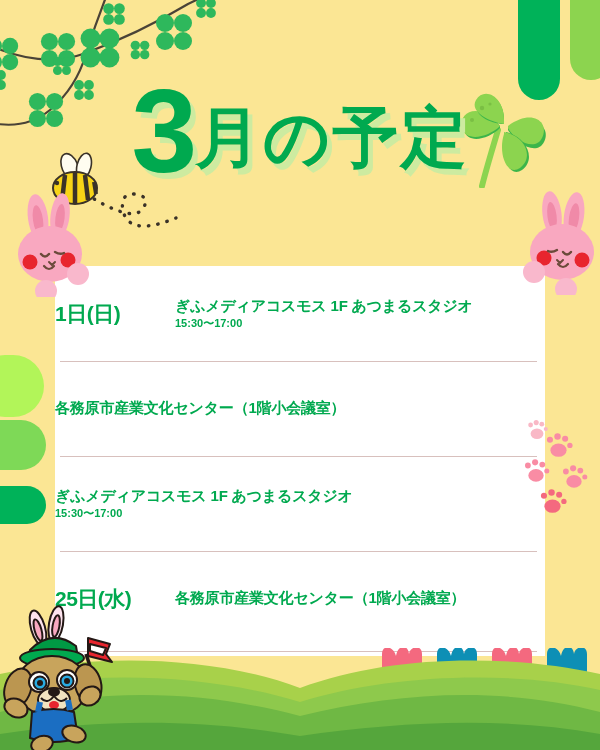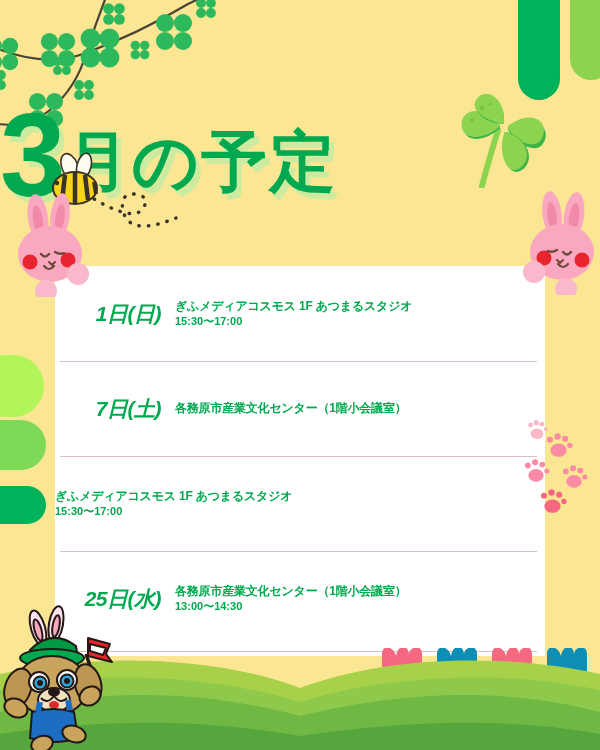--- a/index.html
+++ b/index.html
@@ -21,22 +21,22 @@
   
   .vine-wrap{position:absolute;left:-12px;top:-8px;width:250px;height:140px;}
 
   .clover-big{position:absolute;left:452px;top:78px;width:110px;height:110px;}
 
   
   .bee-wrap{position:absolute;left:38px;top:152px;width:160px;height:95px;}
 
   
   .title{
-    position:absolute;left:0;top:96px;width:600px;
-    text-align:left;white-space:nowrap;
+    position:absolute;left:0;top:72px;width:600px;
+    text-align:center;white-space:nowrap;
     color:#00a94f;
     text-shadow:5px 6px 0 #cdeba0;
     font-weight:bold;line-height:1;
   }
   .title .num{font-size:118px;letter-spacing:-2px;vertical-align:-12px;}
   .title .rest{font-size:66px;letter-spacing:2px;}
 
   
   .card{
     position:absolute;left:55px;top:266px;width:490px;height:390px;
@@ -46,26 +46,26 @@
   .row{
     position:relative;height:95px;display:flex;align-items:center;
     box-sizing:border-box;
   }
   .row + .row .sep{display:block;}
   .sep{
     position:absolute;left:5px;right:8px;top:0;height:1px;
     background:#d8c0bd;display:none;
   }
   .row .date{
-    width:120px;flex:0 0 120px;text-align:right;padding-right:14px;
+    width:120px;flex:0 0 120px;padding-right:14px;
     box-sizing:border-box;
-    color:#00a94f;font-weight:bold;font-size:21px;letter-spacing:-0.5px;font-style:italic;
+    color:#00a94f;font-weight:bold;font-size:21px;letter-spacing:-0.5px;
   }
   .row .info{flex:1;color:#00a94f;font-weight:bold;line-height:1.34;}
-  .row .place{font-size:12px;letter-spacing:-0.2px;}
+  .row .place{font-size:15px;letter-spacing:-0.2px;}
   .row .time{font-size:11px;letter-spacing:0px;}
   .row:last-child .sep-bottom{
     display:block;position:absolute;left:5px;right:8px;bottom:-6px;height:1px;background:#d8c0bd;
   }
 
   
   .rabbit{position:absolute;width:96px;height:105px;}
   .rabbit-left{left:8px;top:192px;}
   .rabbit-right{left:508px;top:190px;}
 
@@ -214,40 +214,38 @@
 
       <div class="date">1日(日)</div>
       <div class="info">
         <div class="place">ぎふメディアコスモス 1F あつまるスタジオ</div>
         <div class="time">15:30〜17:00</div>
       </div>
     </div>
 
     <div class="row">
       <div class="sep" style="display: block;"></div>
-      <div class="date">7日(土)</div>
       <div class="info">
         <div class="place">各務原市産業文化センター（1階小会議室）</div>
       </div>
     </div>
 
     <div class="row">
       <div class="sep" style="display: block;"></div>
       <div class="info">
         <div class="place">ぎふメディアコスモス 1F あつまるスタジオ</div>
         <div class="time">15:30〜17:00</div>
       </div>
     </div>
 
     <div class="row">
       <div class="sep" style="display: block;"></div>
       <div class="date">25日(水)</div>
       <div class="info">
         <div class="place">各務原市産業文化センター（1階小会議室）</div>
-        <div class="time">13:00〜14:30</div>
       </div>
       <div class="sep-bottom"></div>
     </div>
 
   </div>
 
   <div class="rabbit rabbit-left">
     <svg width="96" height="105" viewBox="0 0 96 105">
       <g fill="#f9a8c0">
         <ellipse cx="30" cy="26" rx="10" ry="24" transform="rotate(-8 30 26)"></ellipse>

